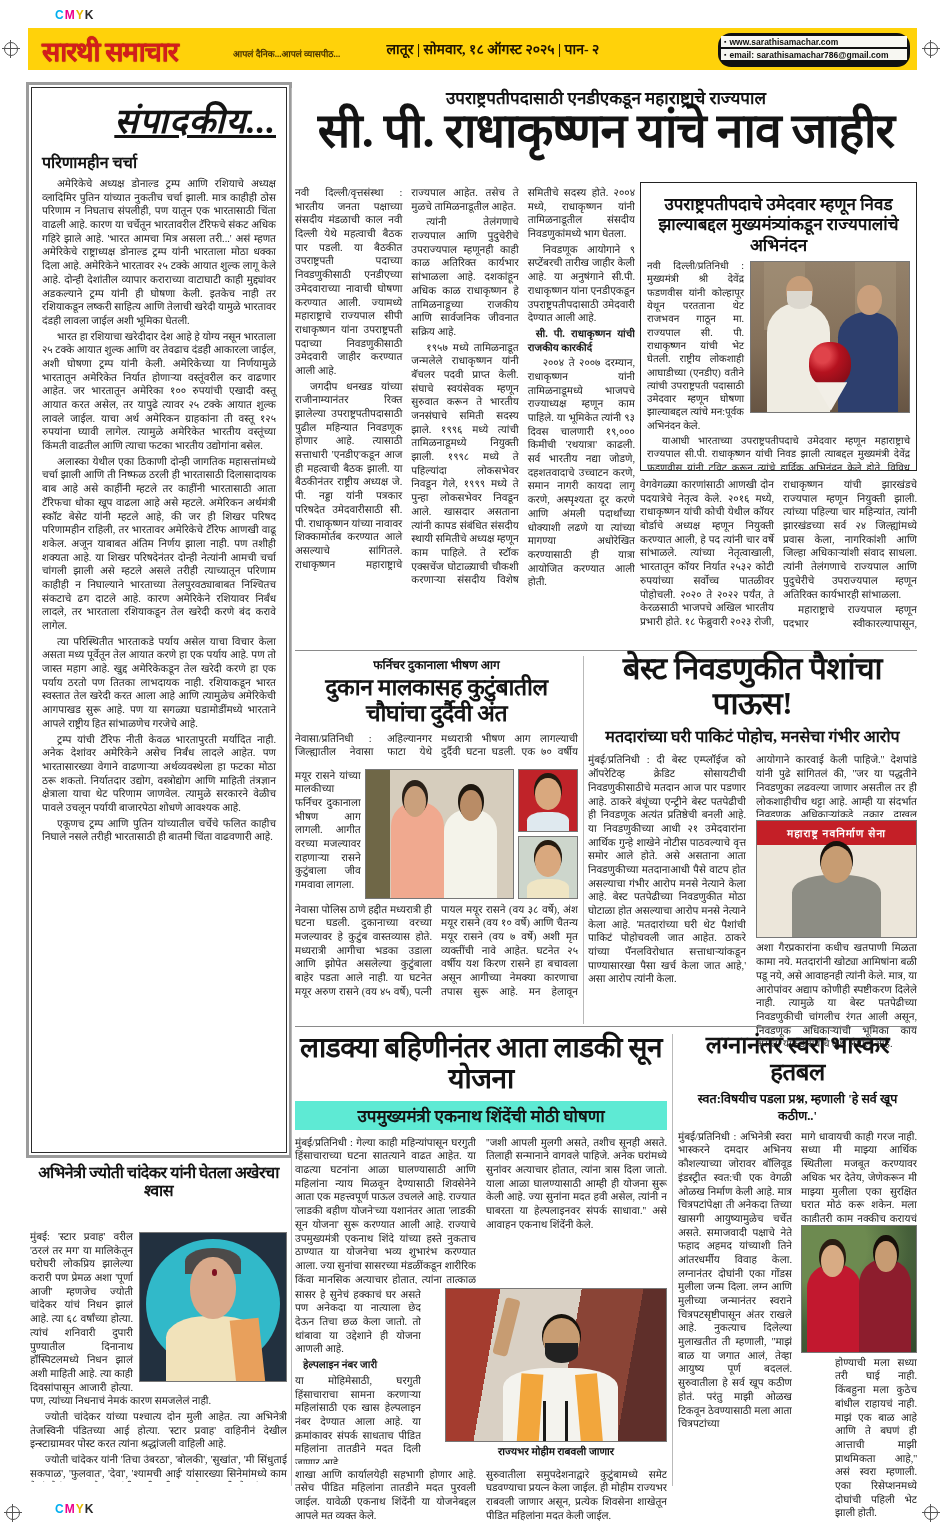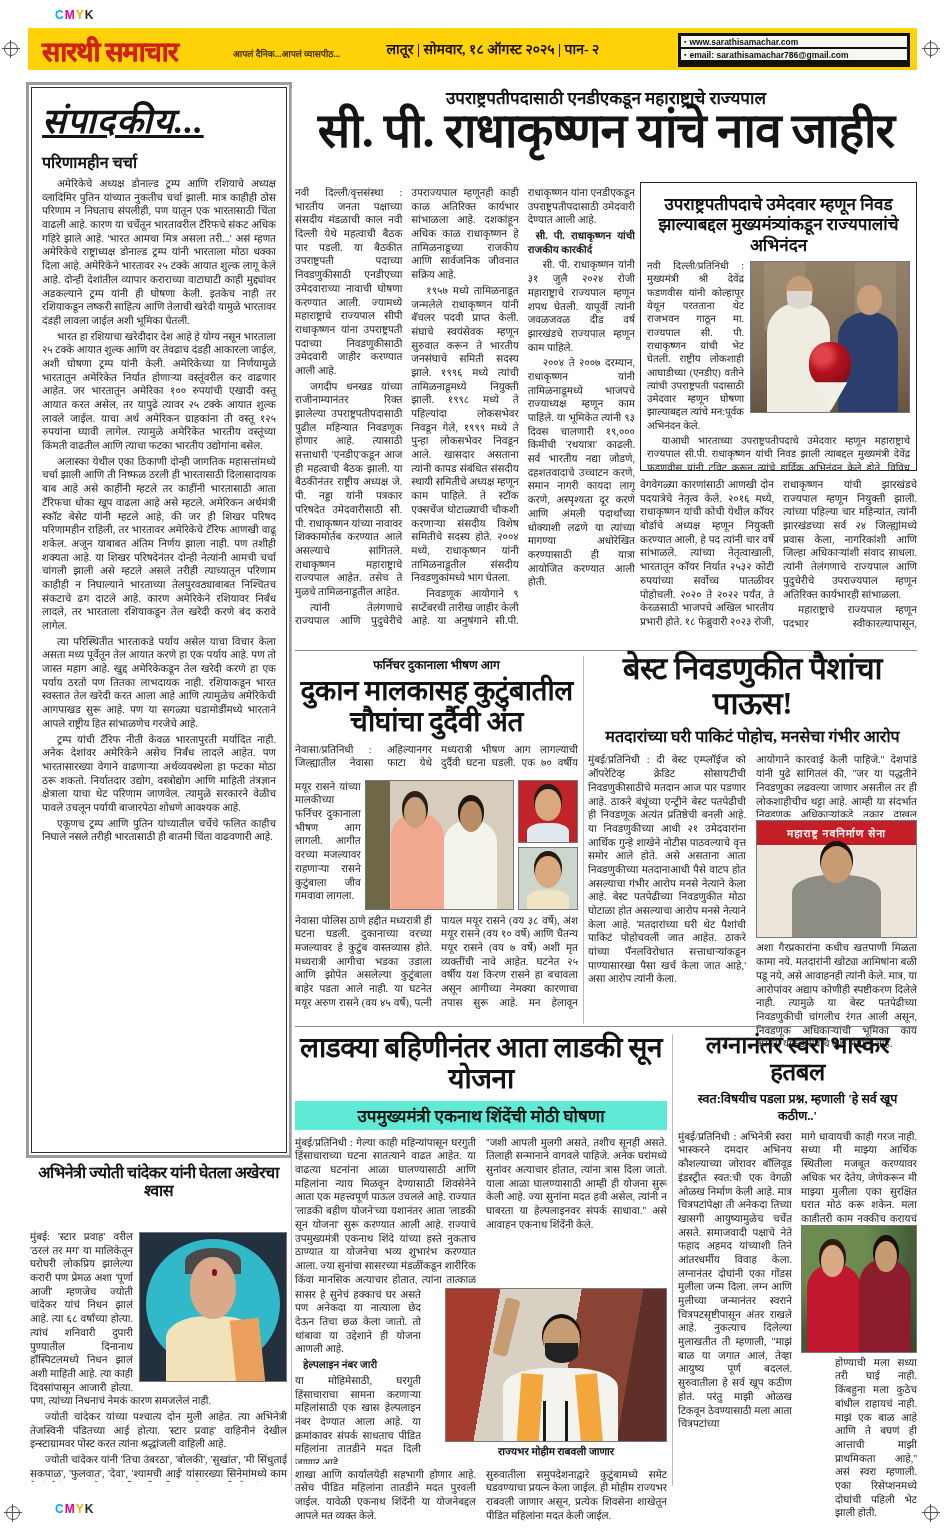--- a/index.html
+++ b/index.html
@@ -11,31 +11,31 @@
   .reg::before{content:"";position:absolute;left:5px;top:-3px;bottom:-3px;width:1px;background:#555;}
   .reg::after{content:"";position:absolute;top:5px;left:-3px;right:-3px;height:1px;background:#555;}
   .cmyk{position:absolute;font-family:"Liberation Sans","DejaVu Sans",sans-serif;font-weight:bold;font-size:12px;letter-spacing:1px;}
   .cmyk .c{color:#00aeef}.cmyk .m{color:#ec008c}.cmyk .y{color:#e3b600}.cmyk .k{color:#2b2b2b}
   
   .masthead{position:absolute;left:28px;top:28px;width:889px;height:42px;background:#ffd20a;}
   .m-title{position:absolute;left:14px;top:4px;font-size:27px;font-weight:bold;color:#d41d1c;
            text-shadow:0 0 1px #8a0d0d;letter-spacing:-1px;}
   .m-tag{position:absolute;left:205px;top:19px;font-size:9px;font-weight:bold;color:#4a3400;}
   .m-date{position:absolute;left:315px;top:11px;width:300px;text-align:center;font-size:14px;font-weight:bold;color:#201400;}
-  .m-contact{position:absolute;right:7px;top:5px;width:232px;height:32px;background:#111;padding:1px 0;}
+  .m-contact{position:absolute;right:7px;top:5px;width:192px;height:32px;background:#111;padding:1px 0;border-radius:13px;}
   .m-row{display:flex;align-items:center;background:#f7f7f2;color:#111;margin:2px 3px;padding:0 3px;height:11px;
          font-family:"Liberation Sans","DejaVu Sans",sans-serif;font-size:8.5px;font-weight:bold;}
   .m-row .bullet{font-size:7px;margin-right:3px;}
   
   .vline{position:absolute;width:1px;background:#b9b9b9;}
   .hline{position:absolute;height:1px;background:#8a8a8a;}
   
   .edit-box{position:absolute;left:31px;top:87px;width:256px;height:1066px;border:1px solid #2c2c2c;
             outline:3px solid #9b9b9b;outline-offset:2px;background:#fff;overflow:hidden;padding:6px 10px;box-sizing:border-box;}
-  .edit-head{text-align:left;font-size:35px;font-weight:bold;font-style:italic;text-decoration:underline;
+  .edit-head{text-align:right;font-size:35px;font-weight:bold;font-style:italic;text-decoration:underline;
              letter-spacing:1px;margin:2px 0 8px;}
   .edit-title{font-size:16px;font-weight:bold;margin:0 0 4px;}
   .body-text{font-size:10.3px;line-height:1.33;text-align:justify;color:#1c1c1c;}
   .body-text p{margin:0 0 2px;text-indent:15px;}
   .body-text p.noind{text-indent:0;}
   .bold-line{font-weight:bold;text-indent:8px !important;}
   
   .kicker{font-size:17px;font-weight:bold;text-align:center;}
   .headline-xl{font-size:48px;font-weight:bold;text-align:center;letter-spacing:-1px;line-height:1.05;}
   .headline-l{font-weight:bold;text-align:center;line-height:1.12;letter-spacing:-.5px;}
@@ -153,21 +153,20 @@
   <div class="abs kicker" style="left:295px;top:86px;width:622px;">उपराष्ट्रपतीपदासाठी एनडीएकडून महाराष्ट्राचे राज्यपाल</div>
   <div class="abs headline-xl" style="left:295px;top:106px;width:622px;">सी. पी. राधाकृष्णन यांचे नाव जाहीर</div>
 
   <div class="abs body-text cols3 clip" style="left:295px;top:186px;width:340px;height:458px;">
     <p class="noind">नवी दिल्ली/वृत्तसंस्था : भारतीय जनता पक्षाच्या संसदीय मंडळाची काल नवी दिल्ली येथे महत्वाची बैठक पार पडली. या बैठकीत उपराष्ट्रपती पदाच्या निवडणुकीसाठी एनडीएच्या उमेदवाराच्या नावाची घोषणा करण्यात आली. ज्यामध्ये महाराष्ट्राचे राज्यपाल सीपी राधाकृष्णन यांना उपराष्ट्रपती पदाच्या निवडणुकीसाठी उमेदवारी जाहीर करण्यात आली आहे.</p>
     <p>जगदीप धनखड यांच्या राजीनाम्यानंतर रिक्त झालेल्या उपराष्ट्रपतीपदासाठी पुढील महिन्यात निवडणूक होणार आहे. त्यासाठी सत्ताधारी 'एनडीए'कडून आज ही महत्वाची बैठक झाली. या बैठकीनंतर राष्ट्रीय अध्यक्ष जे. पी. नड्डा यांनी पत्रकार परिषदेत उमेदवारीसाठी सी. पी. राधाकृष्णन यांच्या नावावर शिक्कामोर्तब करण्यात आले असल्याचे सांगितले. राधाकृष्णन महाराष्ट्राचे राज्यपाल आहेत. तसेच ते मुळचे तामिळनाडूतील आहेत.</p>
     <p>त्यांनी तेलंगणाचे राज्यपाल आणि पुदुचेरीचे उपराज्यपाल म्हणूनही काही काळ अतिरिक्त कार्यभार सांभाळला आहे. दशकांहून अधिक काळ राधाकृष्णन हे तामिळनाडूच्या राजकीय आणि सार्वजनिक जीवनात सक्रिय आहे.</p>
     <p>१९५७ मध्ये तामिळनाडूत जन्मलेले राधाकृष्णन यांनी बॅचलर पदवी प्राप्त केली. संघाचे स्वयंसेवक म्हणून सुरुवात करून ते भारतीय जनसंघाचे समिती सदस्य झाले. १९९६ मध्ये त्यांची तामिळनाडूमध्ये नियुक्ती झाली. १९९८ मध्ये ते पहिल्यांदा लोकसभेवर निवडून गेले, १९९९ मध्ये ते पुन्हा लोकसभेवर निवडून आले. खासदार असताना त्यांनी कापड संबंधित संसदीय स्थायी समितीचे अध्यक्ष म्हणून काम पाहिले. ते स्टॉक एक्सचेंज घोटाळ्याची चौकशी करणाऱ्या संसदीय विशेष समितीचे सदस्य होते. २००४ मध्ये, राधाकृष्णन यांनी तामिळनाडूतील संसदीय निवडणुकांमध्ये भाग घेतला.</p>
     <p>निवडणूक आयोगाने ९ सप्टेंबरची तारीख जाहीर केली आहे. या अनुषंगाने सी.पी. राधाकृष्णन यांना एनडीएकडून उपराष्ट्रपतीपदासाठी उमेदवारी देण्यात आली आहे.</p>
     <p class="bold-line">सी. पी. राधाकृष्णन यांची राजकीय कारकीर्द</p>
-    <p>सी. पी. राधाकृष्णन यांनी ३१ जुलै २०२४ रोजी महाराष्ट्राचे राज्यपाल म्हणून शपथ घेतली. यापूर्वी त्यांनी जवळजवळ दीड वर्ष झारखंडचे राज्यपाल म्हणून काम पाहिले.</p>
     <p>२००४ ते २००७ दरम्यान, राधाकृष्णन यांनी तामिळनाडूमध्ये भाजपचे राज्याध्यक्ष म्हणून काम पाहिले. या भूमिकेत त्यांनी ९३ दिवस चालणारी १९,००० किमीची 'रथयात्रा' काढली. सर्व भारतीय नद्या जोडणे, दहशतवादाचे उच्चाटन करणे, समान नागरी कायदा लागू करणे, अस्पृश्यता दूर करणे आणि अंमली पदार्थांच्या धोक्याशी लढणे या त्यांच्या मागण्या अधोरेखित करण्यासाठी ही यात्रा आयोजित करण्यात आली होती.</p>
   </div>
 
   <div class="cbox">
     <div class="cbox-h">उपराष्ट्रपतीपदाचे उमेदवार म्हणून निवड</div>
     <div class="cbox-h">झाल्याबद्दल मुख्यमंत्र्यांकडून राज्यपालांचे अभिनंदन</div>
     <div class="body-text" style="margin-top:3px;font-size:10px;">
       <div class="photo ph-congrats" style="float:right;width:158px;height:150px;margin:2px 0 3px 6px;">
         <div class="fig pane" style="left:8%;"></div>
         <div class="fig pane" style="right:8%;"></div>
@@ -187,21 +186,21 @@
   <div class="abs body-text cols2 clip" style="left:640px;top:478px;width:277px;height:164px;">
     <p class="noind">वेगवेगळ्या कारणांसाठी आणखी दोन पदयात्रेचे नेतृत्व केले. २०१६ मध्ये, राधाकृष्णन यांची कोची येथील कॉयर बोर्डाचे अध्यक्ष म्हणून नियुक्ती करण्यात आली, हे पद त्यांनी चार वर्षे सांभाळले. त्यांच्या नेतृत्वाखाली, भारतातून कॉयर निर्यात २५३२ कोटी रुपयांच्या सर्वोच्च पातळीवर पोहोचली. २०२० ते २०२२ पर्यंत, ते केरळसाठी भाजपचे अखिल भारतीय प्रभारी होते. १८ फेब्रुवारी २०२३ रोजी, राधाकृष्णन यांची झारखंडचे राज्यपाल म्हणून नियुक्ती झाली. त्यांच्या पहिल्या चार महिन्यांत, त्यांनी झारखंडच्या सर्व २४ जिल्ह्यांमध्ये प्रवास केला, नागरिकांशी आणि जिल्हा अधिकाऱ्यांशी संवाद साधला. त्यांनी तेलंगणाचे राज्यपाल आणि पुदुचेरीचे उपराज्यपाल म्हणून अतिरिक्त कार्यभारही सांभाळला.</p>
     <p>महाराष्ट्राचे राज्यपाल म्हणून पदभार स्वीकारल्यापासून, राधाकृष्णन यांनी महाराष्ट्राच्या कानाकोपऱ्यात प्रवास केला आहे. त्यांनी लोकप्रतिनिधी, अधिकारी, व्यावसायिक नेत्यांशी संवाद साधला आणि समाजातील विविध घटकांना भेटले. राज्यपालांनी उच्च शिक्षणाची गुणवत्ता आणि उपलब्धता वाढविण्यात रस घेतला आहे. राधाकृष्णन यांनी अमेरिका, युके, फ्रान्स, जर्मनी, इटली, स्पेन, पोर्तुगाल, नॉर्वे, डेन्मार्क, स्वीडन, फिनलंड, बेल्जियम, हॉलंड, तुर्की, चीन, मलेशिया, सिंगापूर, तैवान, थायलंड, इजिप्त, युएई, बांगलादेश, इंडोनेशिया आणि जपान या देशांना मोठ्या प्रमाणात प्रवास केला आहे.</p>
   </div>
 
   <div class="hline" style="left:295px;top:650px;width:622px;"></div>
   <div class="vline" style="left:583px;top:656px;height:368px;"></div>
 
   <div class="abs" style="left:295px;top:656px;width:283px;">
     <div class="subhead" style="font-size:12px;">फर्निचर दुकानाला भीषण आग</div>
-    <div class="headline-l" style="font-size:28px;margin-top:2px;">दुकान मालकासह कुटुंबातील चौघांचा दुर्दैवी अंत</div>
+    <div class="headline-l" style="font-size:23px;margin-top:2px;">दुकान मालकासह कुटुंबातील चौघांचा दुर्दैवी अंत</div>
     <div class="body-text clip cols2" style="height:34px;margin-top:5px;">
       <p class="noind">नेवासा/प्रतिनिधी : अहिल्यानगर जिल्ह्यातील नेवासा फाटा येथे मध्यरात्री भीषण आग लागल्याची दुर्दैवी घटना घडली. एक ७० वर्षीय वयस्कर महिला गंभीर जखमी झाली असून तिच्यावर उपचार सुरू आहे.</p>
     </div>
     <div style="display:flex;gap:4px;margin-top:3px;height:130px;">
       <div class="body-text clip" style="width:66px;height:130px;">
         <p class="noind">मयूर रासने यांच्या मालकीच्या फर्निचर दुकानाला भीषण आग लागली. आगीत वरच्या मजल्यावर राहणाऱ्या रासने कुटुंबाला जीव गमवावा लागला.</p>
       </div>
       <div class="photo ph-family" style="width:148px;height:128px;">
         <div class="fig fig-sari"></div>
         <div class="fig head-f"></div>

